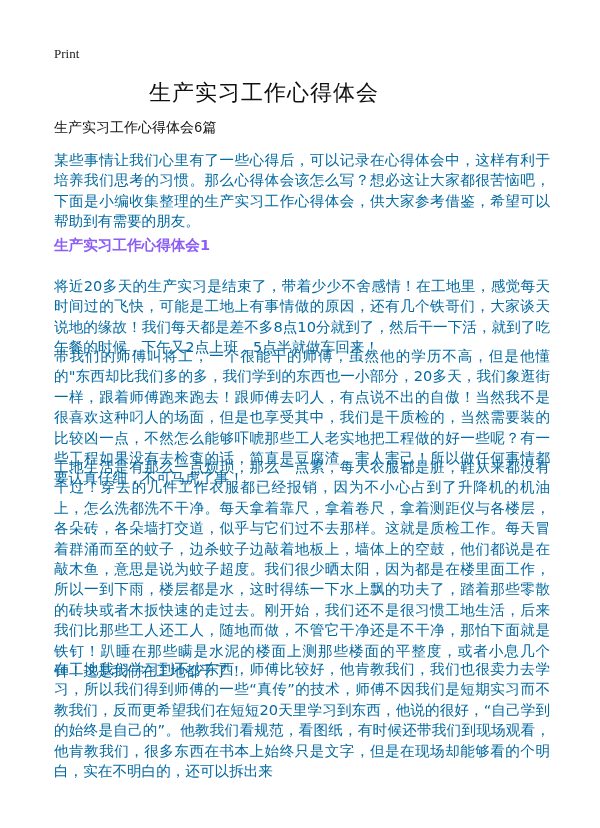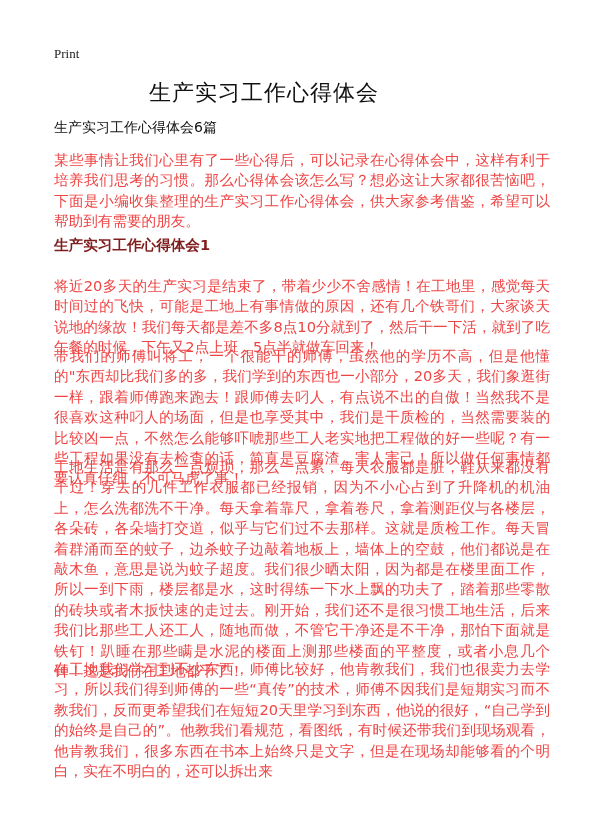--- a/index.html
+++ b/index.html
@@ -41,39 +41,40 @@
       margin: 0;
       letter-spacing: 1px;
       color: #111;
     }
     .doc-subtitle {
       position: absolute;
       left: 0;
       top: 119px;
       font-size: 14px;
       color: #111;
+      font-family: Liberation Mono, monospace;
     }
     .body-text {
       position: absolute;
       left: 0;
       width: 496px;
       font-size: 14.6px;
       line-height: 20.4px;
-      color: #ef4444;
+      color: #0369a1;
       margin: 0;
       word-break: break-all;
       text-align: justify;
     }
     .section-heading {
       position: absolute;
       left: 0;
       top: 236px;
       font-size: 14.6px;
       font-weight: bold;
-      color: #7f1d1d;
+      color: #8b5cf6;
     }
     #p-intro { top: 150px; }
     #p1 { top: 276px; }
     #p2 { top: 346px; }
     #p3 { top: 457px; }
     #p4 { top: 659px; }
   </style>
 </head>
 <body>
 

